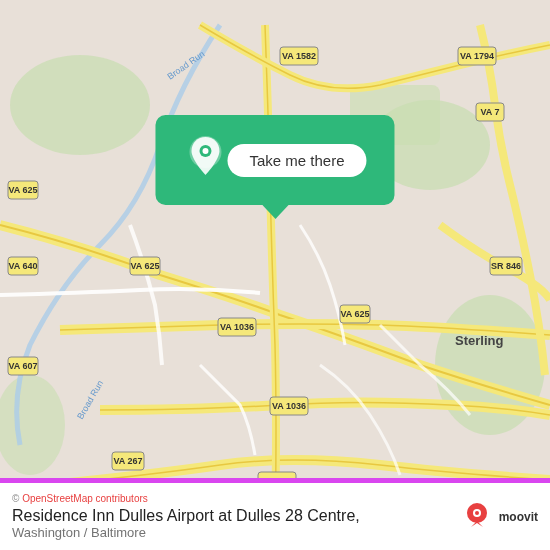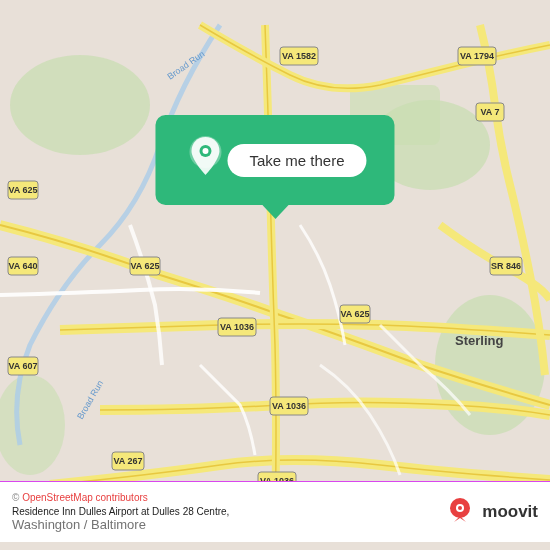--- a/index.html
+++ b/index.html
@@ -34,29 +34,29 @@
       position: absolute;
       top: 0;
       left: 0;
       width: 100%;
       height: 100%;
     }
 
     
     #info-bar {
       position: absolute;
-      bottom: 8px;
+      bottom: 0;
       left: 0;
       width: 100%;
       background: white;
       padding: 10px 12px;
       display: flex;
       align-items: center;
       justify-content: space-between;
-      border-top: 1px solid #d946ef;
+      border-top: 5px solid #d946ef;
       z-index: 100;
     }
 
     #info-left {
       display: flex;
       flex-direction: column;
     }
 
     #copyright-text {
       font-size: 10px;
@@ -64,21 +64,21 @@
       margin-bottom: 3px;
     }
 
     #osm-link {
       color: #e84040;
       text-decoration: none;
       font-size: 10px;
     }
 
     #location-name {
-      font-size: 10px;
+      font-size: 16px;
       color: #222;
       font-weight: 500;
     }
 
     #location-region {
       font-size: 13px;
       color: #737373;
     }
 
     
@@ -87,21 +87,21 @@
       align-items: center;
       gap: 4px;
     }
 
     #moovit-icon {
       width: 36px;
       height: 36px;
     }
 
     #moovit-text {
-      font-size: 17px;
+      font-size: 12px;
       font-weight: bold;
       color: #333;
     }
 
     
     #popup-card {
       position: absolute;
       top: 115px;
       left: 50%;
       transform: translateX(-50%);

